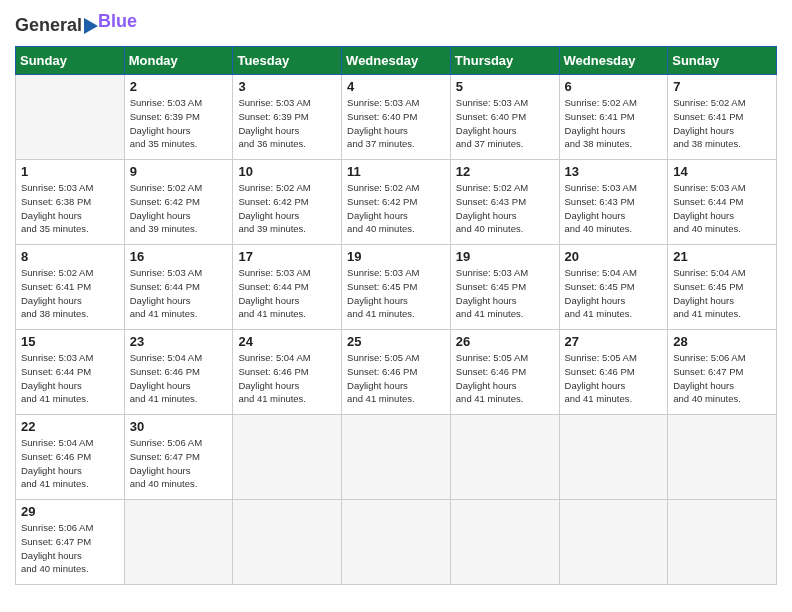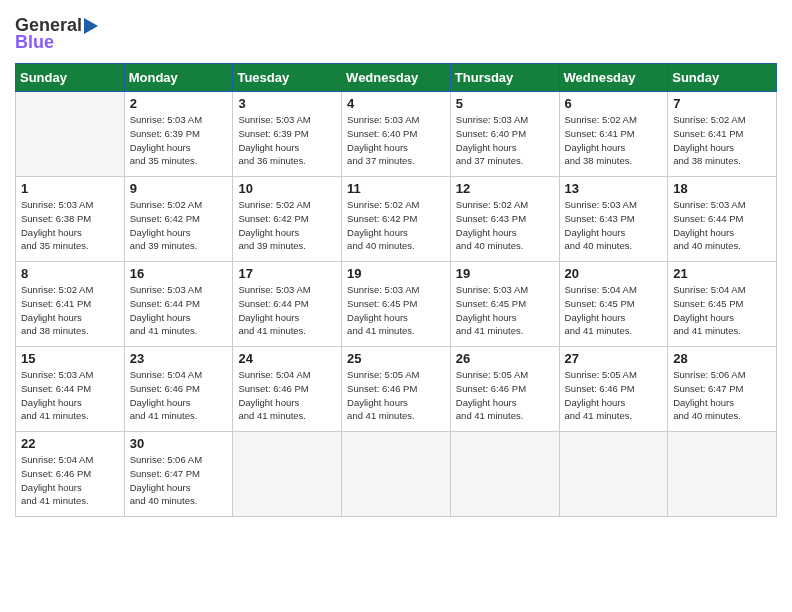--- a/index.html
+++ b/index.html
@@ -11,21 +11,20 @@
       padding: 15px;
     }
     .header-area {
       display: flex;
       justify-content: space-between;
       align-items: flex-start;
       margin-bottom: 10px;
     }
     .logo {
       display: flex;
-      flex-direction: column;
       align-items: flex-start;
     }
     .logo-arrow {
       width: 0; height: 0;
       border-top: 8px solid transparent;
       border-bottom: 8px solid transparent;
       border-left: 14px solid #1a5fa8;
       display: inline-block;
       margin-left: 2px;
       vertical-align: middle;
@@ -127,21 +126,21 @@
         <td><span class="day-num">6</span><span class="day-info">Sunrise: 5:02 AM<br>Sunset: 6:41 PM<br>Daylight hours<br>and 38 minutes.</span></td>
         <td><span class="day-num">7</span><span class="day-info">Sunrise: 5:02 AM<br>Sunset: 6:41 PM<br>Daylight hours<br>and 38 minutes.</span></td>
       </tr>
       <tr class="week-row">
         <td><span class="day-num">1</span><span class="day-info">Sunrise: 5:03 AM<br>Sunset: 6:38 PM<br>Daylight hours<br>and 35 minutes.</span></td>
         <td><span class="day-num">9</span><span class="day-info">Sunrise: 5:02 AM<br>Sunset: 6:42 PM<br>Daylight hours<br>and 39 minutes.</span></td>
         <td><span class="day-num">10</span><span class="day-info">Sunrise: 5:02 AM<br>Sunset: 6:42 PM<br>Daylight hours<br>and 39 minutes.</span></td>
         <td><span class="day-num">11</span><span class="day-info">Sunrise: 5:02 AM<br>Sunset: 6:42 PM<br>Daylight hours<br>and 40 minutes.</span></td>
         <td><span class="day-num">12</span><span class="day-info">Sunrise: 5:02 AM<br>Sunset: 6:43 PM<br>Daylight hours<br>and 40 minutes.</span></td>
         <td><span class="day-num">13</span><span class="day-info">Sunrise: 5:03 AM<br>Sunset: 6:43 PM<br>Daylight hours<br>and 40 minutes.</span></td>
-        <td><span class="day-num">18</span><span class="day-info">Sunrise: 5:03 AM<br>Sunset: 6:44 PM<br>Daylight hours<br>and 40 minutes.</span></td>
+        <td><span class="day-num">14</span><span class="day-info">Sunrise: 5:03 AM<br>Sunset: 6:44 PM<br>Daylight hours<br>and 40 minutes.</span></td>
       </tr>
       <tr class="week-row">
         <td><span class="day-num">8</span><span class="day-info">Sunrise: 5:02 AM<br>Sunset: 6:41 PM<br>Daylight hours<br>and 38 minutes.</span></td>
         <td><span class="day-num">16</span><span class="day-info">Sunrise: 5:03 AM<br>Sunset: 6:44 PM<br>Daylight hours<br>and 41 minutes.</span></td>
         <td><span class="day-num">17</span><span class="day-info">Sunrise: 5:03 AM<br>Sunset: 6:44 PM<br>Daylight hours<br>and 41 minutes.</span></td>
         <td><span class="day-num">19</span><span class="day-info">Sunrise: 5:03 AM<br>Sunset: 6:45 PM<br>Daylight hours<br>and 41 minutes.</span></td>
         <td><span class="day-num">19</span><span class="day-info">Sunrise: 5:03 AM<br>Sunset: 6:45 PM<br>Daylight hours<br>and 41 minutes.</span></td>
         <td><span class="day-num">20</span><span class="day-info">Sunrise: 5:04 AM<br>Sunset: 6:45 PM<br>Daylight hours<br>and 41 minutes.</span></td>
         <td><span class="day-num">21</span><span class="day-info">Sunrise: 5:04 AM<br>Sunset: 6:45 PM<br>Daylight hours<br>and 41 minutes.</span></td>
       </tr>
@@ -156,14 +155,23 @@
       </tr>
       <tr class="week-row">
         <td><span class="day-num">22</span><span class="day-info">Sunrise: 5:04 AM<br>Sunset: 6:46 PM<br>Daylight hours<br>and 41 minutes.</span></td>
         <td><span class="day-num">30</span><span class="day-info">Sunrise: 5:06 AM<br>Sunset: 6:47 PM<br>Daylight hours<br>and 40 minutes.</span></td>
         <td class="empty"></td>
         <td class="empty"></td>
         <td class="empty"></td>
         <td class="empty"></td>
         <td class="empty"></td>
       </tr>
+      <tr class="week-row">
+        <td><span class="day-num">29</span><span class="day-info">Sunrise: 5:06 AM<br>Sunset: 6:47 PM<br>Daylight hours<br>and 40 minutes.</span></td>
+        <td class="empty"></td>
+        <td class="empty"></td>
+        <td class="empty"></td>
+        <td class="empty"></td>
+        <td class="empty"></td>
+        <td class="empty"></td>
+      </tr>
     </tbody>
 </table>
 
 </body></html>

